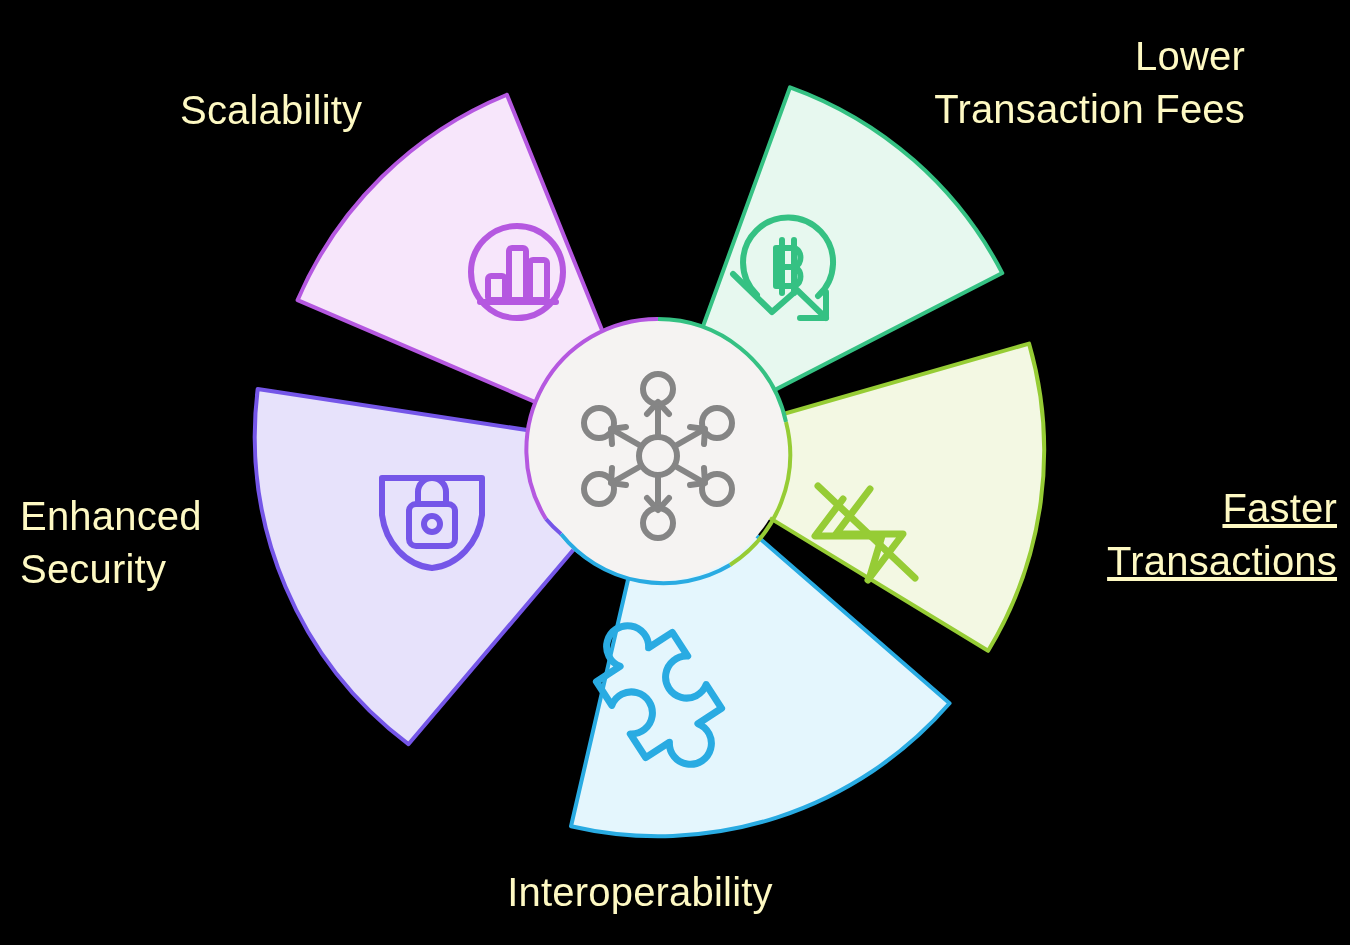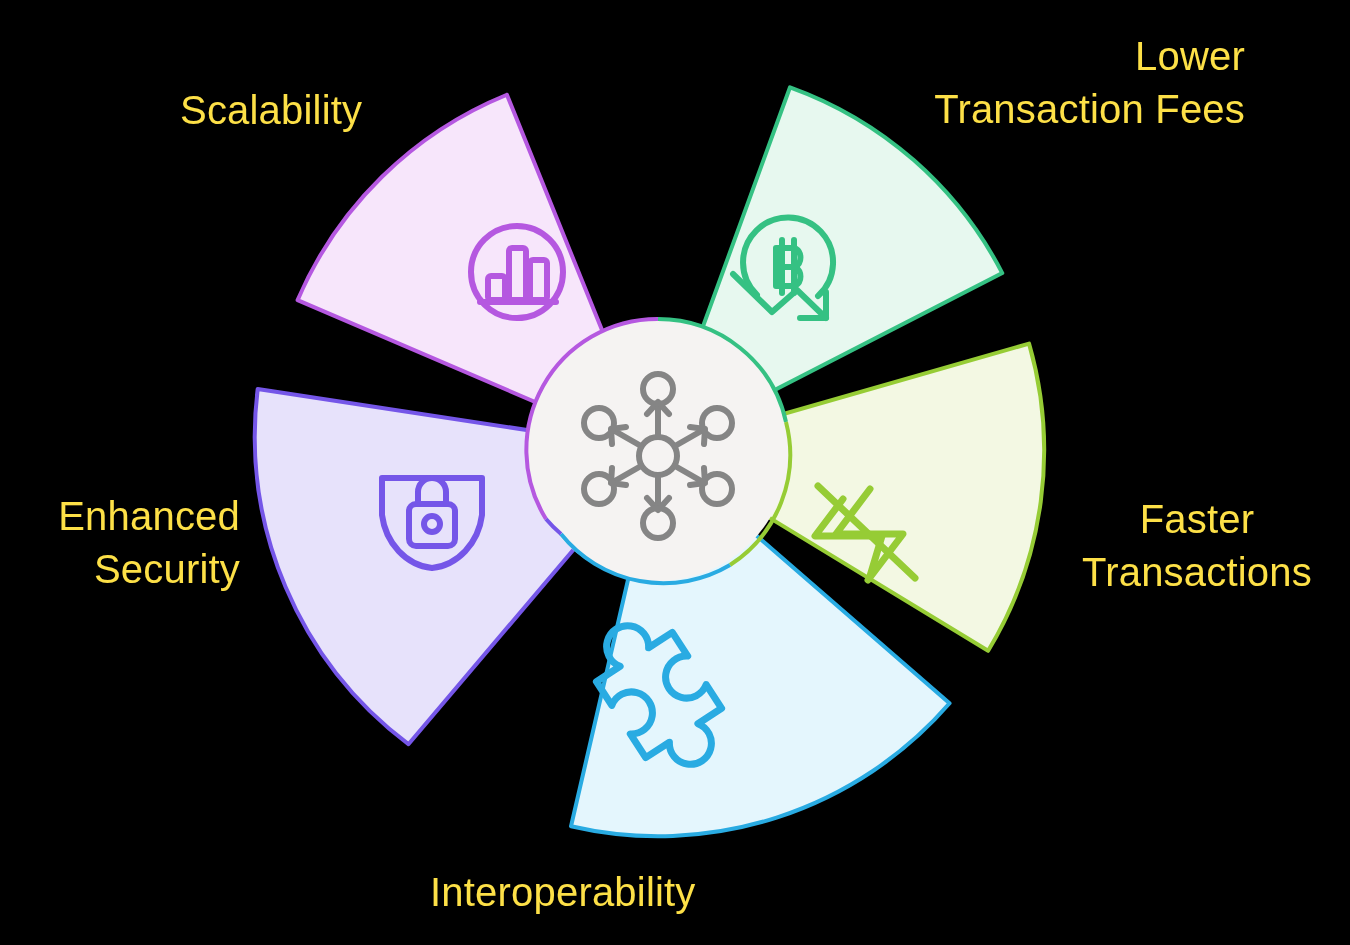--- a/index.html
+++ b/index.html
@@ -17,56 +17,57 @@
   }
   #wheel {
     position: absolute;
     left: 0;
     top: 0;
     width: 1350px;
     height: 945px;
   }
   .label {
     position: absolute;
-    color: #fde047;
+    color: #fef9c3;
     font-family: "Liberation Sans", sans-serif;
     font-size: 40px;
     line-height: 1.32;
     font-weight: 400;
     letter-spacing: 0.2px;
     white-space: pre-line;
   }
   #label-scalability {
     left: 180px;
     top: 84px;
     text-align: right;
   }
   #label-lower-fees {
     left: 700px;
     top: 30px;
     width: 545px;
     text-align: right;
   }
   #label-faster {
     left: 1057px;
-    top: 493px;
+    top: 482px;
     width: 280px;
-    text-align: center;
+    text-align: right;
+    text-decoration: underline;
   }
   #label-security {
     left: 20px;
     top: 490px;
     width: 220px;
-    text-align: right;
+    text-align: left;
   }
   #label-interop {
-    left: 430px;
+    left: 420px;
     top: 866px;
     width: 440px;
-    text-align: left;
+    text-align: center;
   }
 </style>
 </head>
 <body>
 
 <div id="canvas">
 
   <svg id="wheel" viewBox="0 0 1350 945">
 
     <g>

